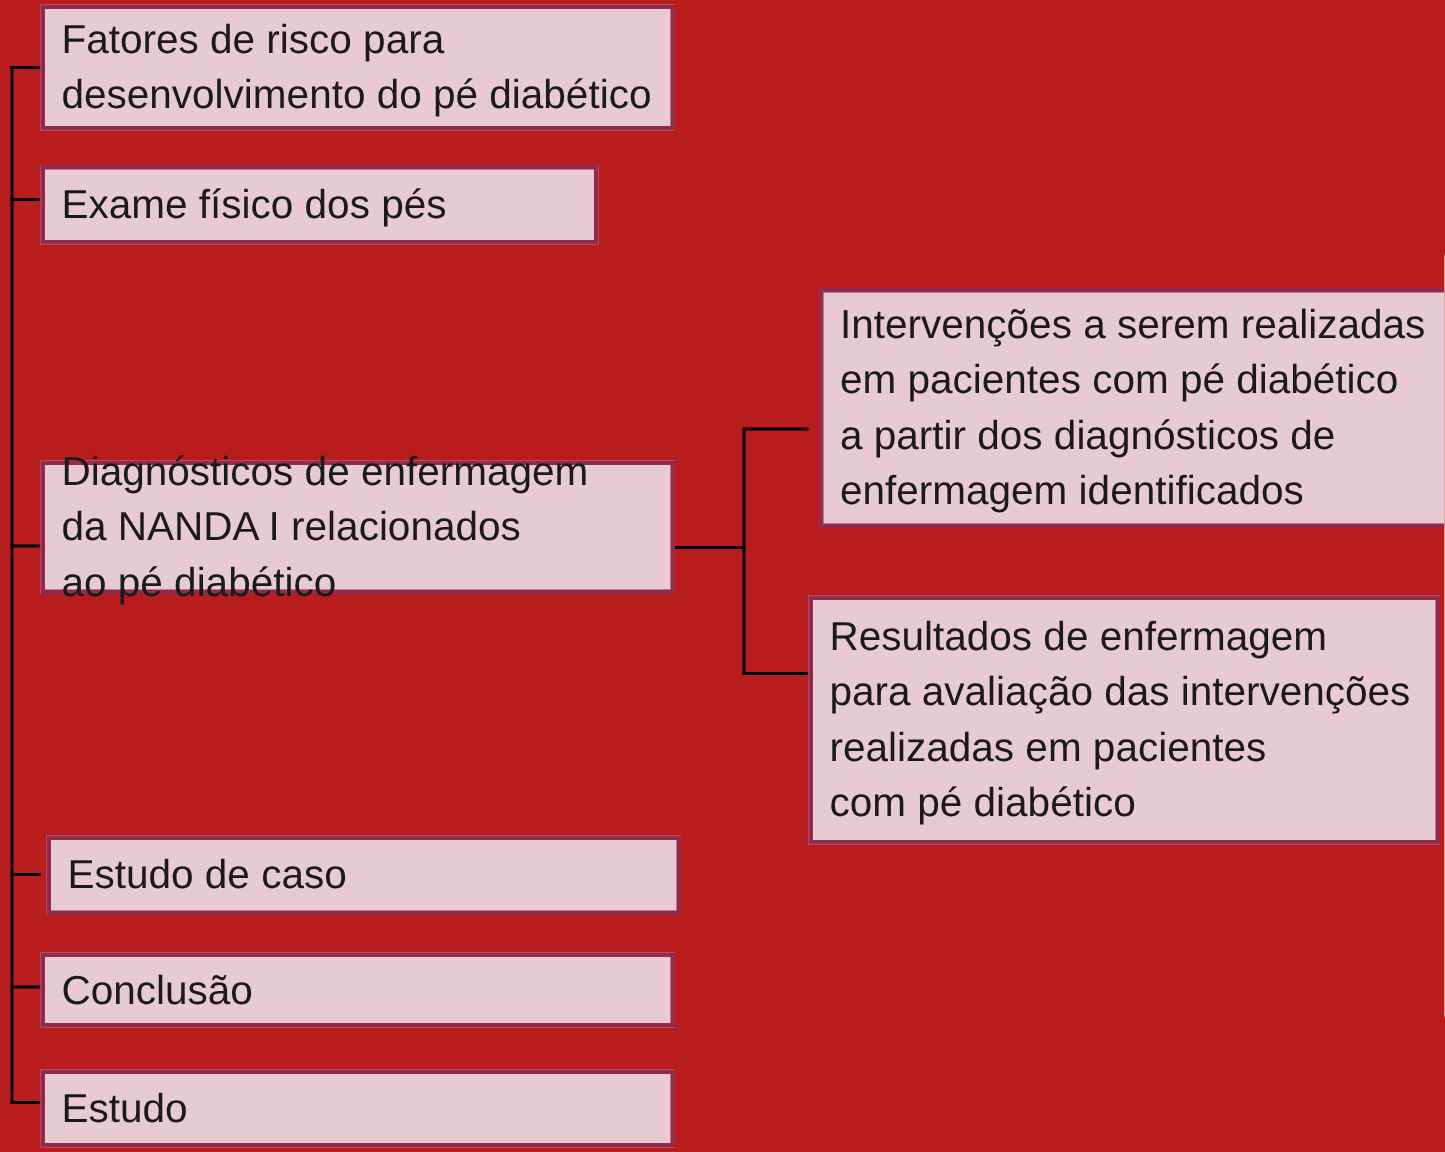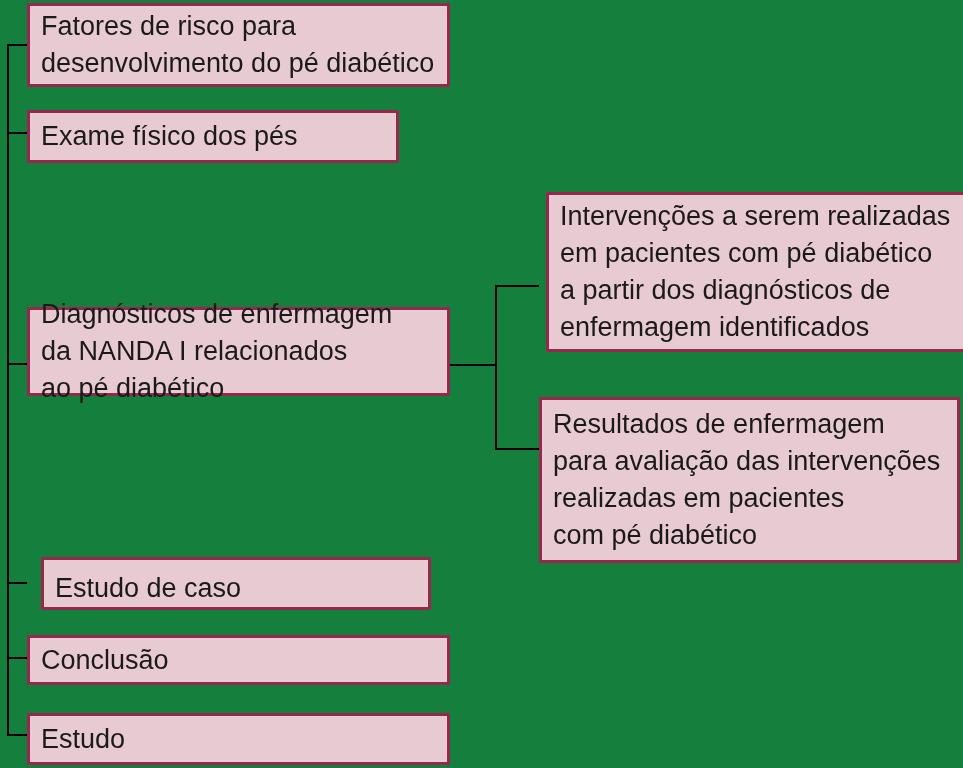--- a/index.html
+++ b/index.html
@@ -5,21 +5,21 @@
   html, body {
     margin: 0;
     padding: 0;
     background: #ffffff;
     font-family: "Liberation Sans", sans-serif;
   }
   .canvas {
     position: relative;
     width: 963px;
     height: 768px;
-    background: #15803d;
+    background: #b91c1c;
     overflow: hidden;
     text-decoration: underline;
   }
   .node {
     position: absolute;
     box-sizing: border-box;
     background: var(--box-fill, #E8CAD2);
     border: 3px solid var(--box-border, #932A4C);
     display: flex;
     align-items: center;
@@ -35,21 +35,21 @@
     letter-spacing: 0px;
   }
   .line {
     position: absolute;
     background: var(--connector, #000000);
   }
   
   .b1 { left: 27px; top: 3px;   width: 423px; height: 84px; }
   .b2 { left: 27px; top: 110px; width: 372px; height: 53px; }
   .b3 { left: 27px; top: 307px; width: 423px; height: 89px; }
-  .b4 { left: 41px; top: 557px; width: 390px; height: 53px; align-items: flex-end; }
+  .b4 { left: 31px; top: 557px; width: 423px; height: 53px; }
   .b5 { left: 27px; top: 635px; width: 423px; height: 50px; }
   .b6 { left: 27px; top: 713px; width: 423px; height: 52px; }
   
   .r1 { left: 546px; top: 192px; width: 502px; height: 160px; }
   .r2 { left: 539px; top: 379px; width: 421px; height: 166px; margin-top: 18px; }
   
   .trunk        { left: 7px;   top: 44px;  width: 2px;  height: 692px; }
   .branch-1     { left: 7px;   top: 44px;  width: 20px; height: 2px; }
   .branch-2     { left: 7px;   top: 132px; width: 20px; height: 2px; }
   .branch-3     { left: 7px;   top: 363px; width: 20px; height: 2px; }

